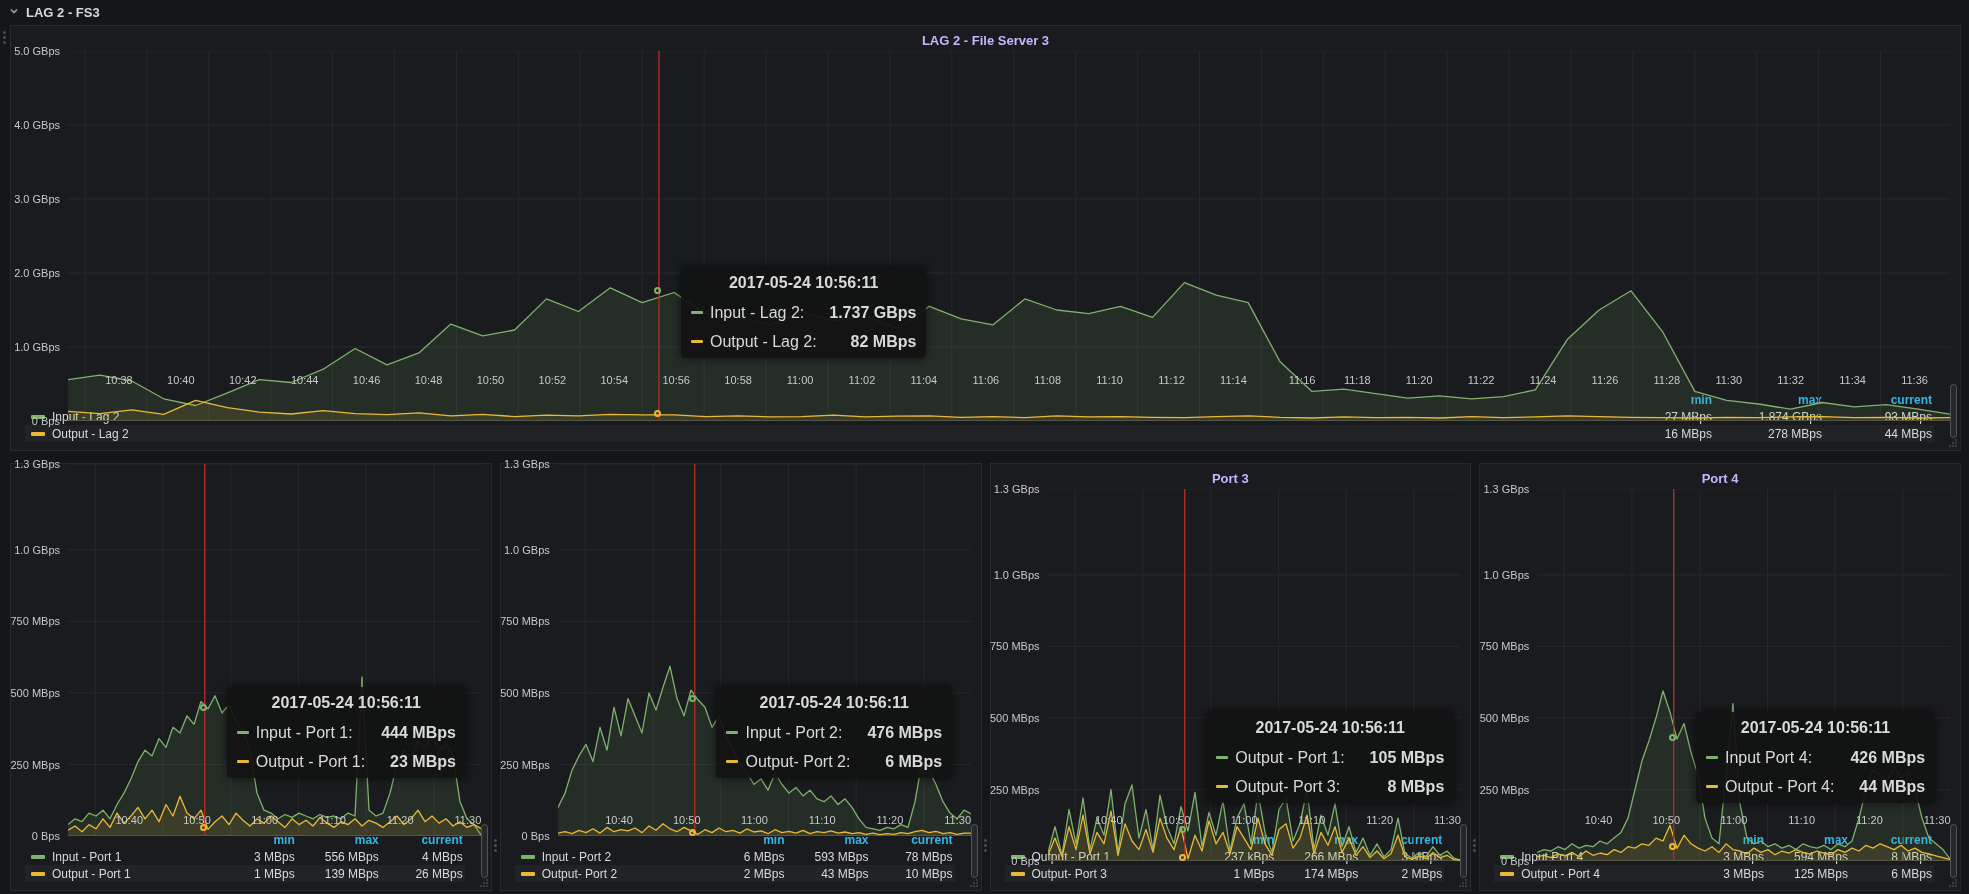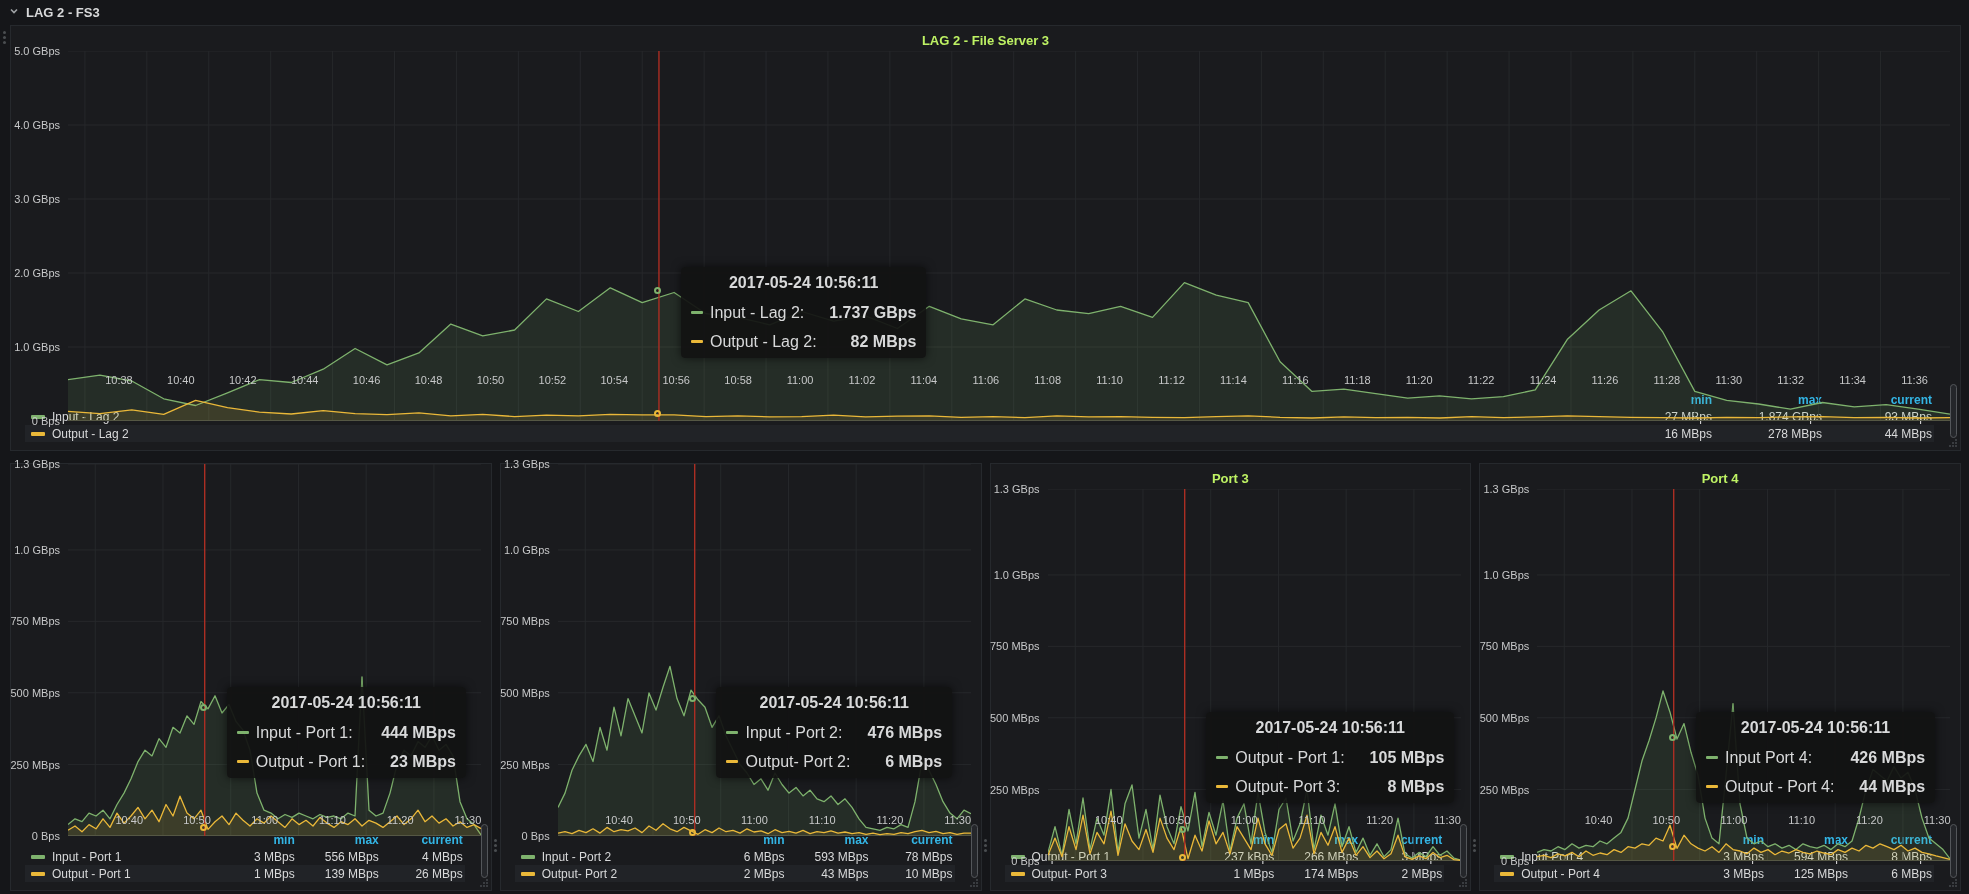--- a/index.html
+++ b/index.html
@@ -19,21 +19,21 @@
     position:relative;
     background:#1a1b1e;
     border:1px solid #26292d;
     display:flex; flex-direction:column;
   }
   .main-wrap { margin:1px 8px 0 10px; position:relative; }
   .panel.main { height:426px; }
   .panels-row { display:flex; gap:8px; margin:12px 8px 0 10px; }
   .panel.port { flex:1; height:428px; }
 
-  .panel-title { text-align:center; font-size:13px; font-weight:bold; color:#bef264; padding:7px 0 3px 0; flex:none; cursor:pointer; }
+  .panel-title { text-align:center; font-size:13px; font-weight:bold; color:#c4b5fd; padding:7px 0 3px 0; flex:none; cursor:pointer; }
   .chart-area { flex:1; display:flex; padding-right:10px; position:relative; min-height:0; }
   .y-axis { width:57px; flex:none; position:relative; font-size:11px; color:#c7c8c9; }
   .y-label { position:absolute; right:8px; white-space:nowrap; }
   .plot { flex:1; position:relative; min-width:0; }
   .plot svg { position:absolute; left:0; top:0; }
   .x-axis { height:20px; flex:none; margin-left:57px; margin-right:10px; position:relative; font-size:11px; color:#c7c8c9; }
   .x-label { position:absolute; top:4px; width:40px; text-align:center;margin-left:34px; }
 
   .ring { position:absolute; width:7px; height:7px; border:2px solid; border-radius:50%; background:transparent; z-index:3; }
 
@@ -136,21 +136,21 @@
         <div class="x-label" style="left: 554.198px;">10:56</div>
         <div class="x-label" style="left: 616.116px;">10:58</div>
         <div class="x-label" style="left: 678.034px;">11:00</div>
         <div class="x-label" style="left: 739.952px;">11:02</div>
         <div class="x-label" style="left: 801.869px;">11:04</div>
         <div class="x-label" style="left: 863.787px;">11:06</div>
         <div class="x-label" style="left: 925.705px;">11:08</div>
         <div class="x-label" style="left: 987.623px;">11:10</div>
         <div class="x-label" style="left: 1049.54px;">11:12</div>
         <div class="x-label" style="left: 1111.46px;">11:14</div>
-        <div class="x-label" style="left: 1173.38px;">11:16</div>
+        <div class="x-label" style="left: 1173.38px; text-align: right;">11:16</div>
         <div class="x-label" style="left: 1235.29px;">11:18</div>
         <div class="x-label" style="left: 1297.21px;">11:20</div>
         <div class="x-label" style="left: 1359.13px;">11:22</div>
         <div class="x-label" style="left: 1421.05px;">11:24</div>
         <div class="x-label" style="left: 1482.97px;">11:26</div>
         <div class="x-label" style="left: 1544.88px;">11:28</div>
         <div class="x-label" style="left: 1606.8px;">11:30</div>
         <div class="x-label" style="left: 1668.72px;">11:32</div>
         <div class="x-label" style="left: 1730.64px;">11:34</div>
         <div class="x-label" style="left: 1792.55px;">11:36</div>

